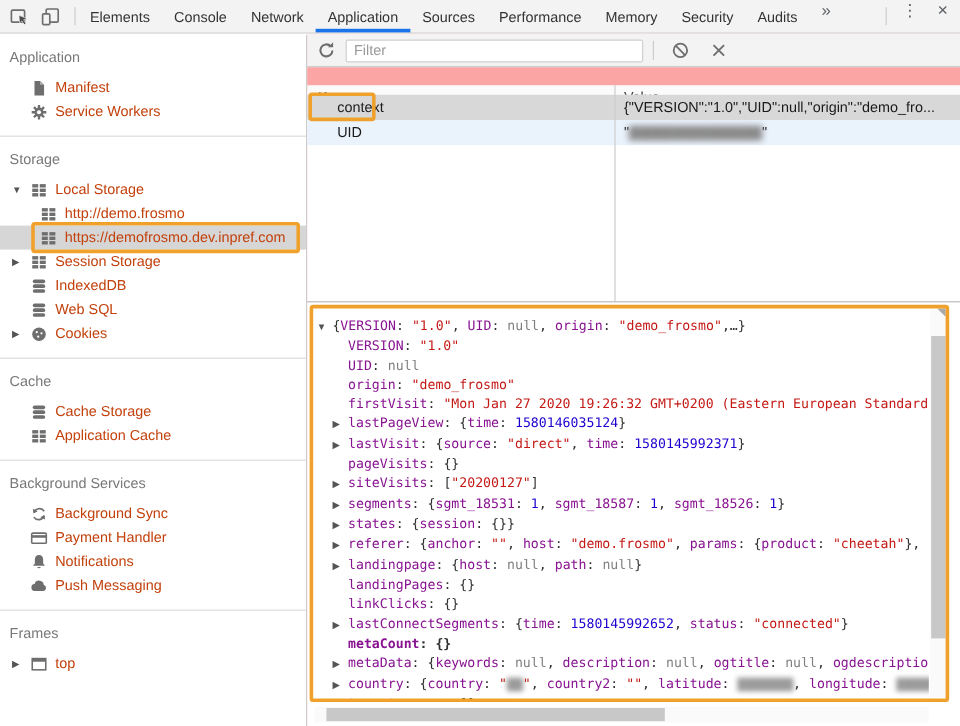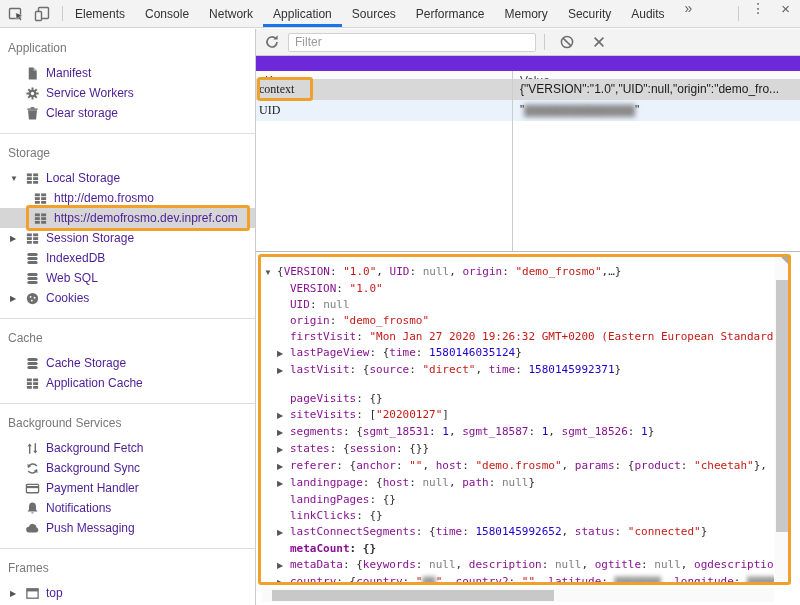--- a/index.html
+++ b/index.html
@@ -30,46 +30,46 @@
     border-right:1px solid #ccc;overflow:hidden;}
   .section{padding:8px 0 10px 0;}
   .section+.section{border-top:1px solid #ddd;}
   .section-title{color:#787878;padding:4px 8px 8px 8px;}
   .side-item{height:20px;display:flex;align-items:center;padding-left:10px;position:relative;white-space:nowrap;}
   .side-item.child{padding-left:18px;}
   .side-item.selected{background:#d6d6d6;}
   .tri{width:15px;font-size:8px;color:#555;flex:0 0 15px;}
   .icon{width:15px;height:15px;flex:0 0 15px;margin-right:6px;}
   .icon svg{width:15px;height:15px;display:block;}
-  .side-item .lbl{color:#4c1d95;}
+  .side-item .lbl{color:#c2410c;}
   .side-annotate{position:absolute;left:26px;right:5px;top:-3px;bottom:-3px;
     border:3px solid var(--orange);border-radius:3px;pointer-events:none;}
 
   
-  .main{position:absolute;left:256px;top:29px;right:0;bottom:0;background:#6d28d9;}
+  .main{position:absolute;left:256px;top:29px;right:0;bottom:0;background:#fca5a5;}
   .toolbar{position:absolute;left:0;top:0;right:0;height:27px;background:#f3f3f3;
     border-bottom:1px solid #ccc;display:flex;align-items:center;}
   .tbtn{width:16px;height:16px;margin:0 8px;}
   .tbtn svg{width:16px;height:16px;display:block;}
   .filter{width:248px;height:19px;border:1px solid #d0d0d0;border-radius:2px;background:#fff;
     font-family:inherit;font-size:12px;padding:0 6px;color:#333;outline:none;}
   .filter::placeholder{color:#999;}
   .tb-div{width:1px;height:16px;background:#ccc;margin:0 6px 0 8px;}
 
   
   .grid-header{position:absolute;left:0;top:27px;right:0;height:22px;background:#fbfbfb;
     border-bottom:1px solid #ccc;display:flex;color:#404040;margin-top:15px;}
   .hkey{width:256px;padding-left:9px;line-height:21px;}
   .hval{flex:1;border-left:1px solid #ccc;padding-left:7px;line-height:21px;}
   .grid-body{position:absolute;left:0;top:50px;right:0;height:172px;background:#fff;}
   .grid-body::after{content:"";position:absolute;left:256px;top:0;bottom:0;width:1px;background:#ccc;}
   .grow{height:21px;display:flex;line-height:21px;color:#1a1a1a;}
   .grow.sel{background:#d8d8d8;}
   .grow.alt{background:#eaf2fc;}
-  .cell-key{width:256px;padding-left:3px;position:relative;font-family:Liberation Serif, serif;}
+  .cell-key{width:256px;padding-left:25px;position:relative;}
   .cell-val{flex:1;padding-left:8px;white-space:nowrap;overflow:hidden;position:relative;z-index:1;}
   .key-annotate{position:absolute;left:1px;top:-2px;width:56px;height:24px;
     border:3px solid var(--orange);border-radius:3px;pointer-events:none;z-index:3;}
   .blur{filter:blur(2.5px);color:#8a8a8a;}
 
   
   .preview{position:absolute;left:0;top:222px;right:0;bottom:0;background:#fff;
     border-top:1px solid #bbb;overflow:hidden;}
   .preview-annotation{position:absolute;left:2px;top:2px;right:9px;bottom:20px;
     border:3px solid var(--orange);border-radius:3px;pointer-events:none;z-index:6;}
@@ -148,31 +148,20 @@
             <svg viewBox="0 0 16 16">
               <g stroke="#6e6e6e" stroke-width="2.1">
                 <path d="M8 1.5v13M1.5 8h13M3.5 3.5l9 9M12.5 3.5l-9 9"></path>
               </g>
               <circle cx="8" cy="8" r="4.1" fill="#6e6e6e"></circle>
               <circle cx="8" cy="8" r="1.8" fill="#fff"></circle>
             </svg>
           </span>
           <span class="lbl">Service Workers</span>
         </div>
-        <div class="side-item">
-          <span class="tri"></span>
-          <span class="icon">
-            <svg viewBox="0 0 16 16">
-              <path d="M3.2 4.5h9.6l-1 10H4.2z" fill="#6e6e6e"></path>
-              <rect x="2.5" y="2.6" width="11" height="1.5" fill="#6e6e6e"></rect>
-              <rect x="6" y="1.2" width="4" height="1.8" fill="#6e6e6e"></rect>
-            </svg>
-          </span>
-          <span class="lbl">Clear storage</span>
-        </div>
       </div>
       <div class="section">
         <div class="section-title">Storage</div>
         <div class="side-item">
           <span class="tri">▼</span>
           <span class="icon">
             <svg viewBox="0 0 16 16">
               <g fill="#6e6e6e">
                 <rect x="2" y="2.6" width="5.3" height="3"></rect>
                 <rect x="8.7" y="2.6" width="5.3" height="3"></rect>
@@ -302,33 +291,20 @@
                 <rect x="2" y="10.6" width="5.3" height="3"></rect>
                 <rect x="8.7" y="10.6" width="5.3" height="3"></rect>
               </g>
             </svg>
           </span>
           <span class="lbl">Application Cache</span>
         </div>
       </div>
       <div class="section">
         <div class="section-title">Background Services</div>
-        <div class="side-item">
-          <span class="tri"></span>
-          <span class="icon">
-            <svg viewBox="0 0 16 16">
-              <g stroke="#6e6e6e" stroke-width="1.5">
-                <path d="M5 13.5V4M11 2.5V12"></path>
-              </g>
-              <path d="M2.7 5.6L5 2.6l2.3 3z" fill="#6e6e6e"></path>
-              <path d="M8.7 10.4l2.3 3 2.3-3z" fill="#6e6e6e"></path>
-            </svg>
-          </span>
-          <span class="lbl">Background Fetch</span>
-        </div>
         <div class="side-item">
           <span class="tri"></span>
           <span class="icon">
             <svg viewBox="0 0 16 16">
               <path d="M12.6 5.4A5.2 5.2 0 0 0 3.4 6.6" fill="none" stroke="#6e6e6e" stroke-width="1.5"></path>
               <path d="M2.5 3.2l.7 4.2 3.7-2z" fill="#6e6e6e"></path>
               <path d="M3.4 10.6a5.2 5.2 0 0 0 9.2-1.2" fill="none" stroke="#6e6e6e" stroke-width="1.5"></path>
               <path d="M13.5 12.8l-.7-4.2-3.7 2z" fill="#6e6e6e"></path>
             </svg>
           </span>
@@ -423,21 +399,21 @@
 
   <div class="preview">
     <div class="tree">
         <div class="tline"><span class="tri2">▼</span><span class="tt">{</span><span class="tk">VERSION</span><span class="tt">: </span><span class="ts">"1.0"</span><span class="tt">, </span><span class="tk">UID</span><span class="tt">: </span><span class="tu">null</span><span class="tt">, </span><span class="tk">origin</span><span class="tt">: </span><span class="ts">"demo_frosmo"</span><span class="tt">,…}</span></div>
         <div class="tline" style="padding-left: 13px;"><span class="tri2"></span><span class="tk">VERSION</span><span class="tt">: </span><span class="ts">"1.0"</span></div>
         <div class="tline" style="padding-left: 13px;"><span class="tri2"></span><span class="tk">UID</span><span class="tt">: </span><span class="tu">null</span></div>
         <div class="tline" style="padding-left: 13px;"><span class="tri2"></span><span class="tk">origin</span><span class="tt">: </span><span class="ts">"demo_frosmo"</span></div>
         <div class="tline" style="padding-left: 13px;"><span class="tri2"></span><span class="tk">firstVisit</span><span class="tt">: </span><span class="ts">"Mon Jan 27 2020 19:26:32 GMT+0200 (Eastern European Standard T</span></div>
         <div class="tline" style="padding-left: 13px;"><span class="tri2">▶</span><span class="tk">lastPageView</span><span class="tt">: {</span><span class="tk">time</span><span class="tt">: </span><span class="td">1580146035124</span><span class="tt">}</span></div>
         <div class="tline" style="padding-left: 13px;"><span class="tri2">▶</span><span class="tk">lastVisit</span><span class="tt">: {</span><span class="tk">source</span><span class="tt">: </span><span class="ts">"direct"</span><span class="tt">, </span><span class="tk">time</span><span class="tt">: </span><span class="td">1580145992371</span><span class="tt">}</span></div>
-        <div class="tline" style="padding-left: 13px; margin-top: 12px;"><span class="tri2"></span><span class="tk">pageVisits</span><span class="tt">: {}</span></div>
+        <div class="tline" style="padding-left: 13px;"><span class="tri2"></span><span class="tk">pageVisits</span><span class="tt">: {}</span></div>
         <div class="tline" style="padding-left: 13px;"><span class="tri2">▶</span><span class="tk">siteVisits</span><span class="tt">: [</span><span class="ts">"20200127"</span><span class="tt">]</span></div>
         <div class="tline" style="padding-left: 13px;"><span class="tri2">▶</span><span class="tk">segments</span><span class="tt">: {</span><span class="tk">sgmt_18531</span><span class="tt">: </span><span class="td">1</span><span class="tt">, </span><span class="tk">sgmt_18587</span><span class="tt">: </span><span class="td">1</span><span class="tt">, </span><span class="tk">sgmt_18526</span><span class="tt">: </span><span class="td">1</span><span class="tt">}</span></div>
         <div class="tline" style="padding-left: 13px;"><span class="tri2">▶</span><span class="tk">states</span><span class="tt">: {</span><span class="tk">session</span><span class="tt">: {}}</span></div>
         <div class="tline" style="padding-left: 13px;"><span class="tri2">▶</span><span class="tk">referer</span><span class="tt">: {</span><span class="tk">anchor</span><span class="tt">: </span><span class="ts">""</span><span class="tt">, </span><span class="tk">host</span><span class="tt">: </span><span class="ts">"demo.frosmo"</span><span class="tt">, </span><span class="tk">params</span><span class="tt">: {</span><span class="tk">product</span><span class="tt">: </span><span class="ts">"cheetah"</span><span class="tt">}, </span><span class="tk">pa</span></div>
         <div class="tline" style="padding-left: 13px;"><span class="tri2">▶</span><span class="tk">landingpage</span><span class="tt">: {</span><span class="tk">host</span><span class="tt">: </span><span class="tu">null</span><span class="tt">, </span><span class="tk">path</span><span class="tt">: </span><span class="tu">null</span><span class="tt">}</span></div>
         <div class="tline" style="padding-left: 13px;"><span class="tri2"></span><span class="tk">landingPages</span><span class="tt">: {}</span></div>
         <div class="tline" style="padding-left: 13px;"><span class="tri2"></span><span class="tk">linkClicks</span><span class="tt">: {}</span></div>
         <div class="tline" style="padding-left: 13px;"><span class="tri2">▶</span><span class="tk">lastConnectSegments</span><span class="tt">: {</span><span class="tk">time</span><span class="tt">: </span><span class="td">1580145992652</span><span class="tt">, </span><span class="tk">status</span><span class="tt">: </span><span class="ts">"connected"</span><span class="tt">}</span></div>
         <div class="tline" style="padding-left: 13px; font-weight: bold;"><span class="tri2"></span><span class="tk">metaCount</span><span class="tt">: {}</span></div>
         <div class="tline" style="padding-left: 13px;"><span class="tri2">▶</span><span class="tk">metaData</span><span class="tt">: {</span><span class="tk">keywords</span><span class="tt">: </span><span class="tu">null</span><span class="tt">, </span><span class="tk">description</span><span class="tt">: </span><span class="tu">null</span><span class="tt">, </span><span class="tk">ogtitle</span><span class="tt">: </span><span class="tu">null</span><span class="tt">, </span><span class="tk">ogdescription</span></div>

